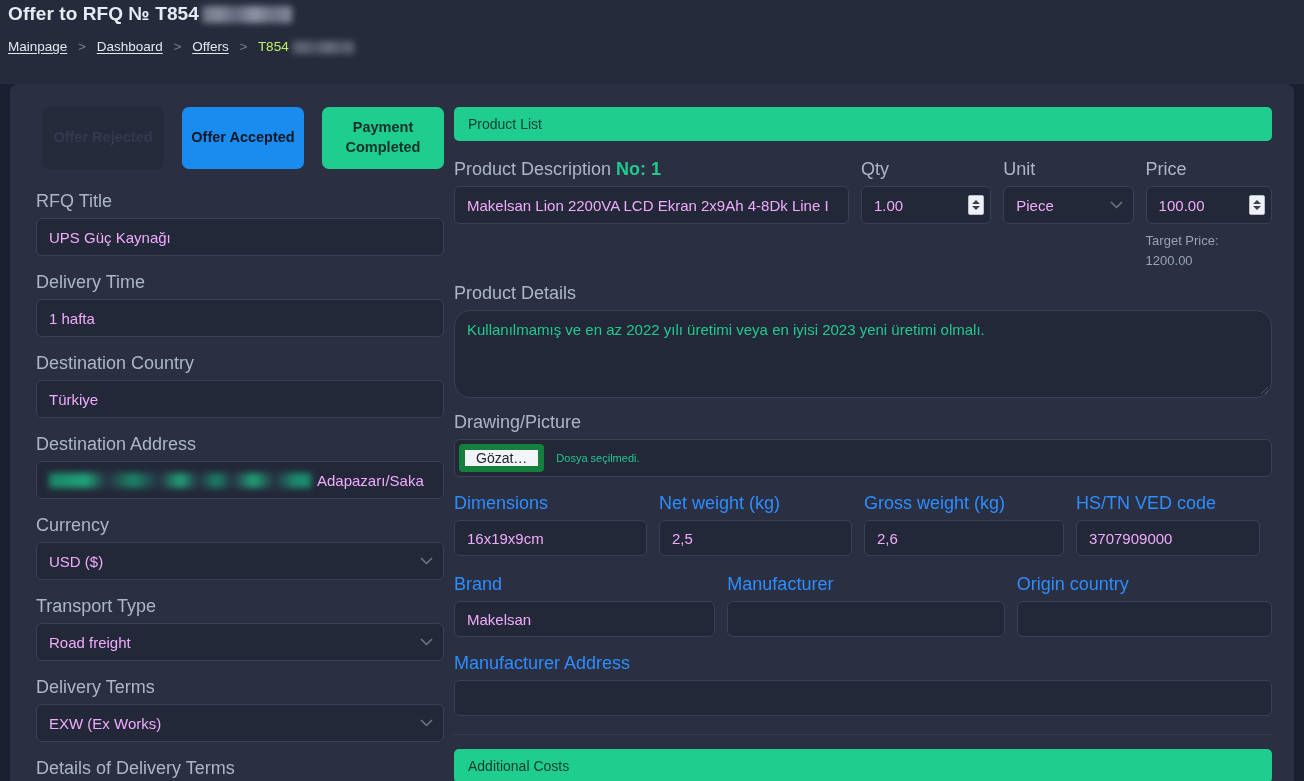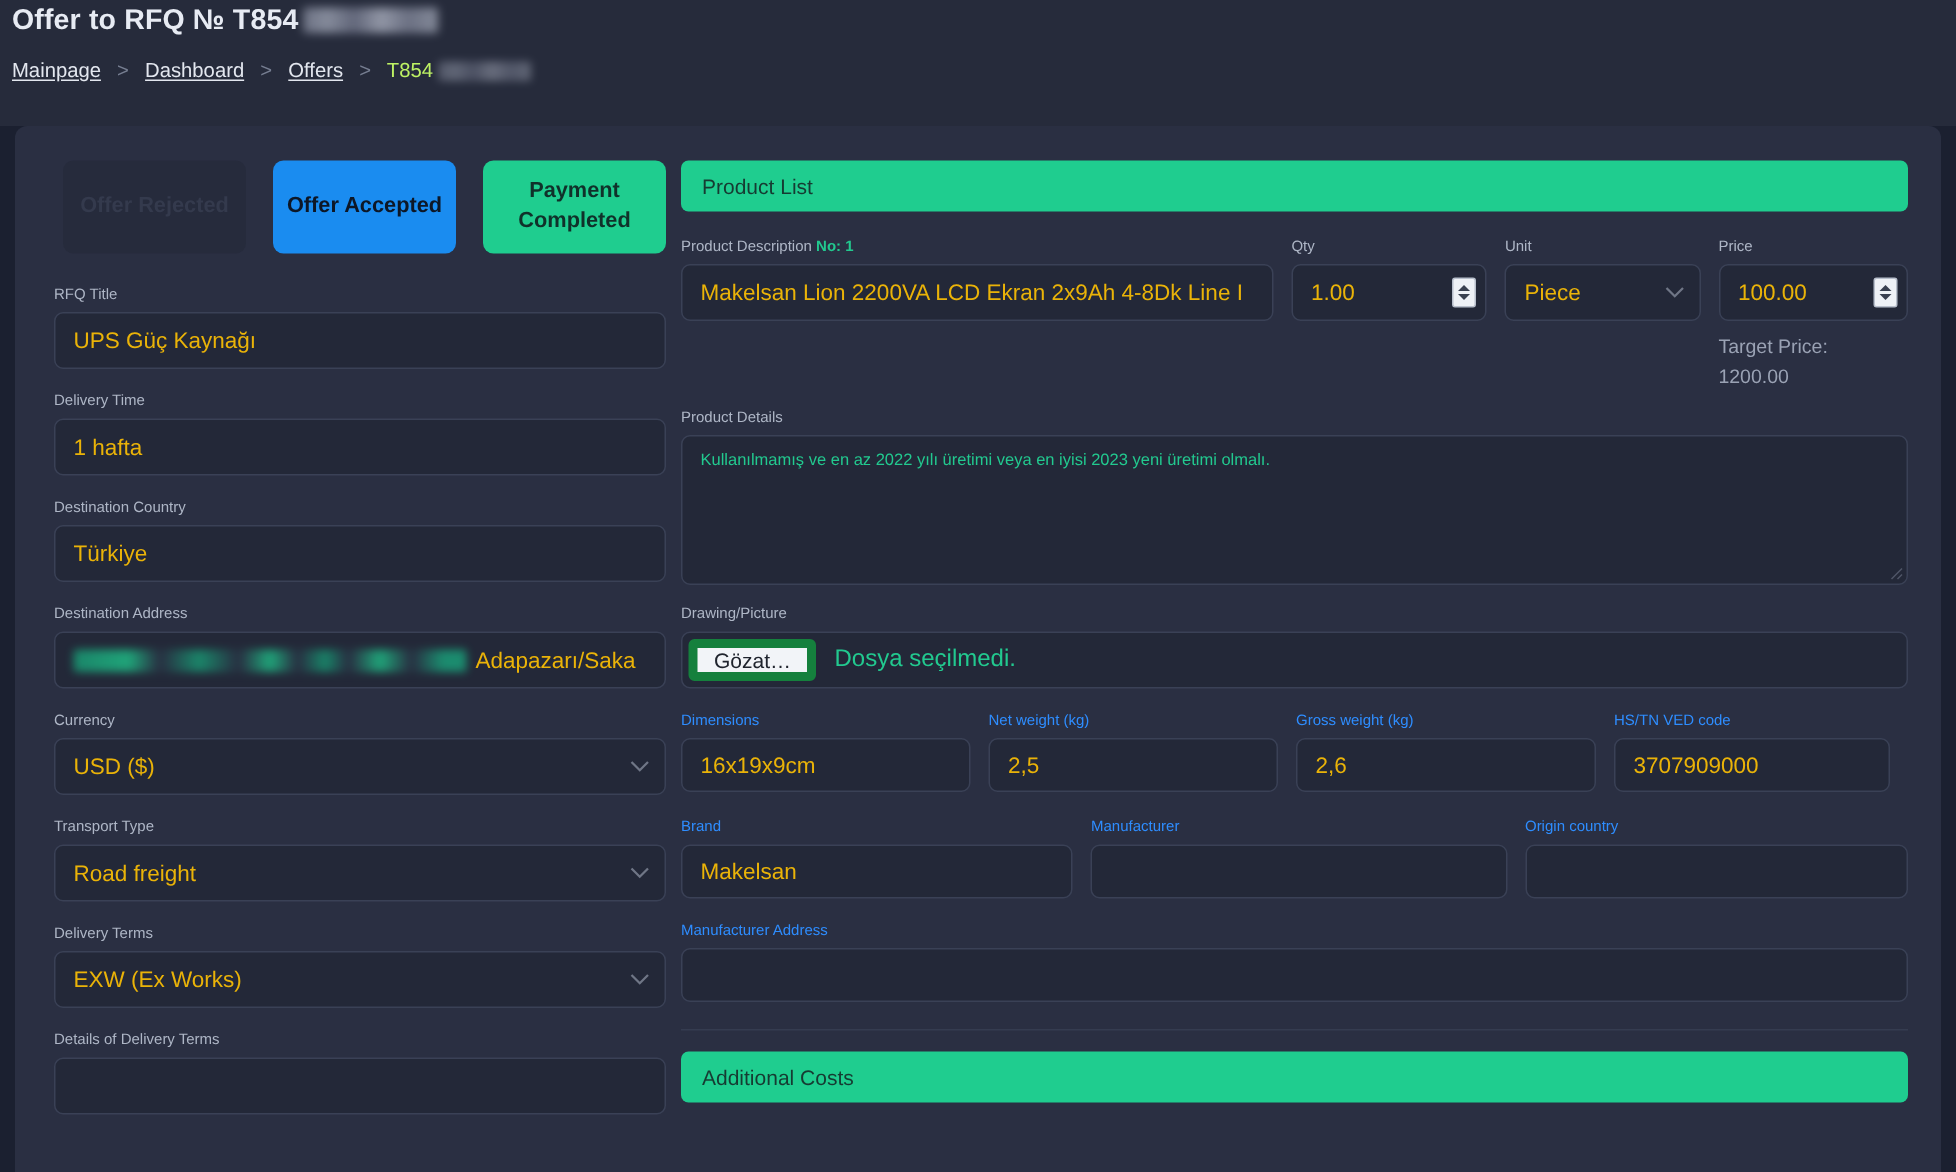--- a/index.html
+++ b/index.html
@@ -58,28 +58,28 @@
     font-size: 14.5px; font-weight: bold; line-height: 1.35;
     display: flex; align-items: center; justify-content: center; text-align: center;
     cursor: pointer; padding: 0 6px;
   }
   .status-btn.rejected { background: #262b3c; color: #343a4d; }
   .status-btn.accepted { background: #1a8cf0; color: #0d1726; }
   .status-btn.completed { background: #1fcd8f; color: #10312a; }
 
   
   .lbl {
-    font-size: 10px; color: #aeb6c6; margin-bottom: 6px; display: block;
+    font-size: 18px; color: #aeb6c6; margin-bottom: 6px; display: block;
     white-space: nowrap;
   }
   .lbl.blue { color: #2e8dff; }
   .fld {
     width: 100%; height: 38px;
     background: #232838; border: 1px solid #3a4156; border-radius: 6px;
-    color: #eab308; font-size: 15px; font-family: "Liberation Sans", sans-serif;
+    color: #f0abfc; font-size: 15px; font-family: "Liberation Sans", sans-serif;
     padding: 0 12px; outline: none; display: flex; align-items: center;
   }
   .fgroup { margin-bottom: 16px; }
   .sel { position: relative; }
   .chev {
     position: absolute; right: 11px; top: 50%; transform: translateY(-50%);
     pointer-events: none; opacity: .55;
   }
 
   
@@ -100,44 +100,44 @@
     display: flex; flex-direction: column; align-items: center; justify-content: center;
     gap: 2px; cursor: pointer;
   }
   .spin .ar { width: 0; height: 0; border-left: 4px solid transparent; border-right: 4px solid transparent; }
   .spin .up { border-bottom: 4px solid #394050; }
   .spin .dn { border-top: 4px solid #394050; }
 
   .target-price { font-size: 13px; color: #9aa2b4; line-height: 1.55; margin-top: 7px; }
 
   .ta {
-    width: 100%; height: 100px; background: #232838;
-    border: 1px solid #3a4156; border-radius: 6px;
-    color: #22c98f; font-size: 11px; font-family: "Liberation Sans", sans-serif;
+    width: 100%; height: 88px; background: #232838;
+    border: 1px solid #3a4156; border-radius: 16px;
+    color: #22c98f; font-size: 15px; font-family: "Liberation Sans", sans-serif;
     padding: 10px 12px; outline: none; resize: none; overflow: hidden;
     position: relative;
   }
   .ta-wrap { position: relative; }
   .ta-grip {
     position: absolute; right: 3px; bottom: 3px; width: 12px; height: 12px;
     pointer-events: none; opacity: .5;
   }
 
   .filerow {
     width: 100%; height: 38px; background: #232838;
     border: 1px solid #3a4156; border-radius: 6px;
     display: flex; align-items: center; padding: 0 0 0 4px; gap: 12px;
   }
   .browse-btn {
     background: #f2f4f8; color: #20242e; border: 6px solid #15803d;
     border-radius: 4px; height: 28px; padding: 0 11px;
     font-size: 14px; font-family: "Liberation Sans", sans-serif;
     cursor: pointer; display: flex; align-items: center;
   }
-  .file-name { color: #22c98f; font-size: 16px; }
+  .file-name { color: #22c98f; font-size: 11px; }
 
   .divider {
     height: 1px; background: #3a4156; margin: 18px 0 14px 0; opacity: .75;
   }
   .mini-fld { height: 36px; }
   .redact-inline {
     display: inline-block; height: 15px; border-radius: 2px; filter: blur(3px);
     background: linear-gradient(90deg,#18a57a 0%,#1fcd8f 14%,#2a3044 22%,#18a57a 32%,#2a3044 42%,
       #1fcd8f 50%,#2a3044 57%,#16a077 64%,#2a3044 70%,#1fcd8f 78%,#2a3044 86%,#19ad81 94%);
     opacity: .75; margin-right: 6px;

